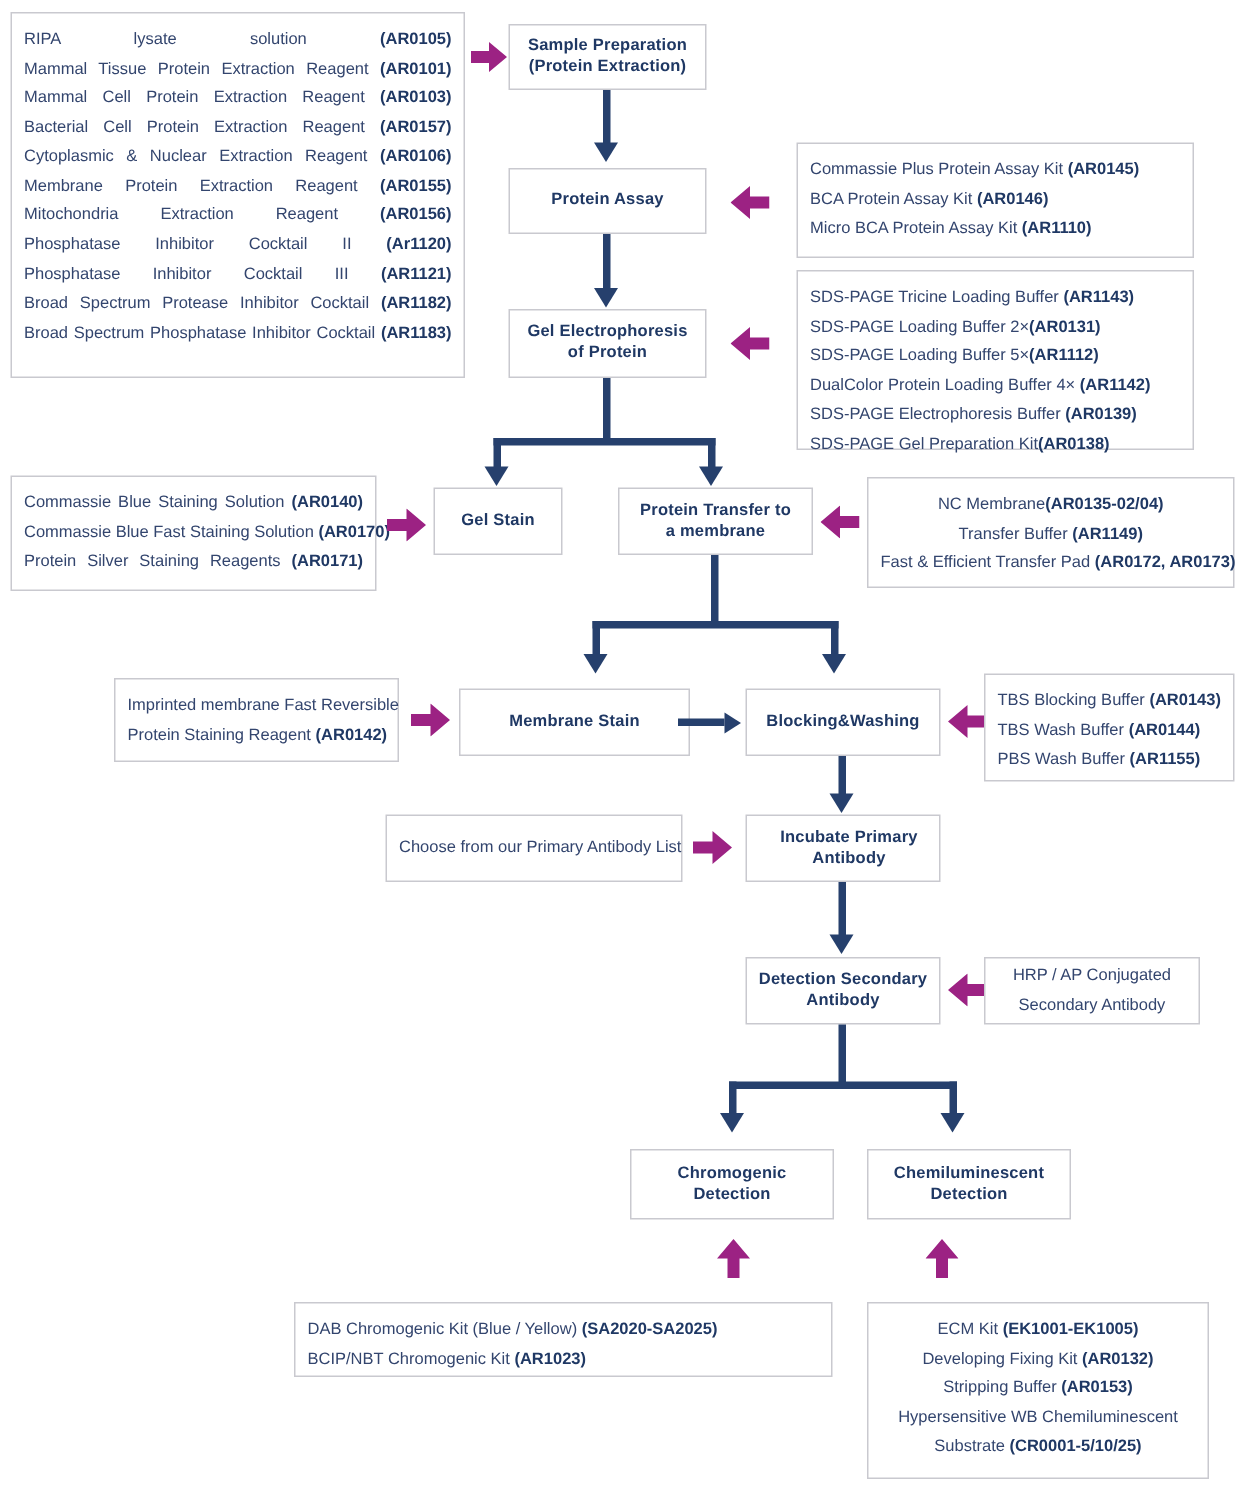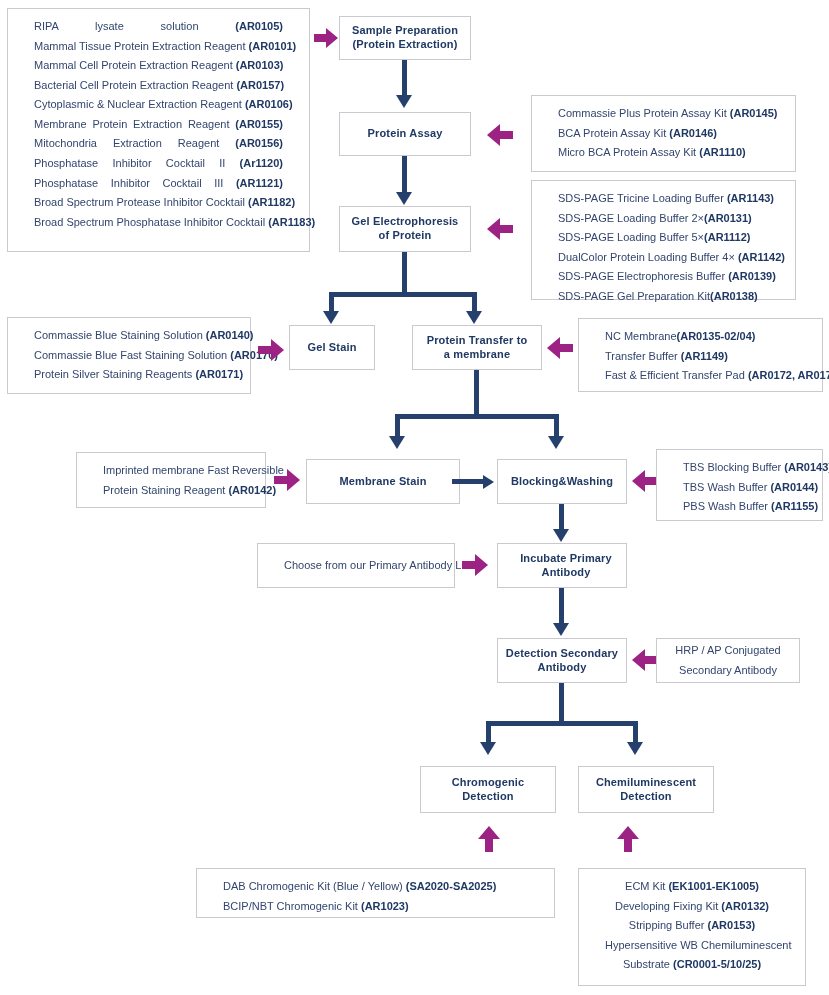--- a/index.html
+++ b/index.html
@@ -35,21 +35,21 @@
     justify-content: center;
     text-align: center;
     padding: 2px 4px;
   }
 
   
   .lbox {
     position: absolute;
     border: 1px solid #c9c9cf;
     background: #ffffff;
-    padding: 8px 26px;
+    padding: 8px 8px;
   }
   .lbox .row {
     font-size: 11px;
     line-height: 1.78;
     color: #33456e;
     white-space: nowrap;
   }
   .lbox .row b { font-weight: bold; color: #1f3864; }
   .lbox.just .row { text-align: justify; text-align-last: justify; }
 
@@ -240,21 +240,21 @@
       <path d="M0 7 L13 7 L13 0 L26 11 L13 22 L13 15 L0 15 Z" fill="#9c2283"></path>
     </svg>
   </div>
 
   <div class="marrow" style="left:547px; top:337px;">
     <svg width="26" height="22" viewBox="0 0 26 22" aria-hidden="true">
       <path d="M26 7 L13 7 L13 0 L0 11 L13 22 L13 15 L26 15 Z" fill="#9c2283"></path>
     </svg>
   </div>
 
-  <div class="lbox" style="left:578px; top:318px; width:245px; height:74px;">
+  <div class="lbox" style="left:578px; top:318px; width:245px; height:74px;text-align:center;">
     <div class="row"><span>NC Membrane</span><b>(AR0135-02/04)</b></div>
     <div class="row"><span>Transfer Buffer </span><b>(AR1149)</b></div>
     <div class="row"><span>Fast &amp; Efficient Transfer Pad </span><b>(AR0172, AR0173)</b></div>
   </div>
 
   <div class="lbox" style="left:76px; top:452px; width:190px; height:56px;">
     <div class="row"><span>Imprinted membrane Fast Reversible</span><b></b></div>
     <div class="row"><span>Protein Staining Reagent </span><b>(AR0142)</b></div>
   </div>
 

